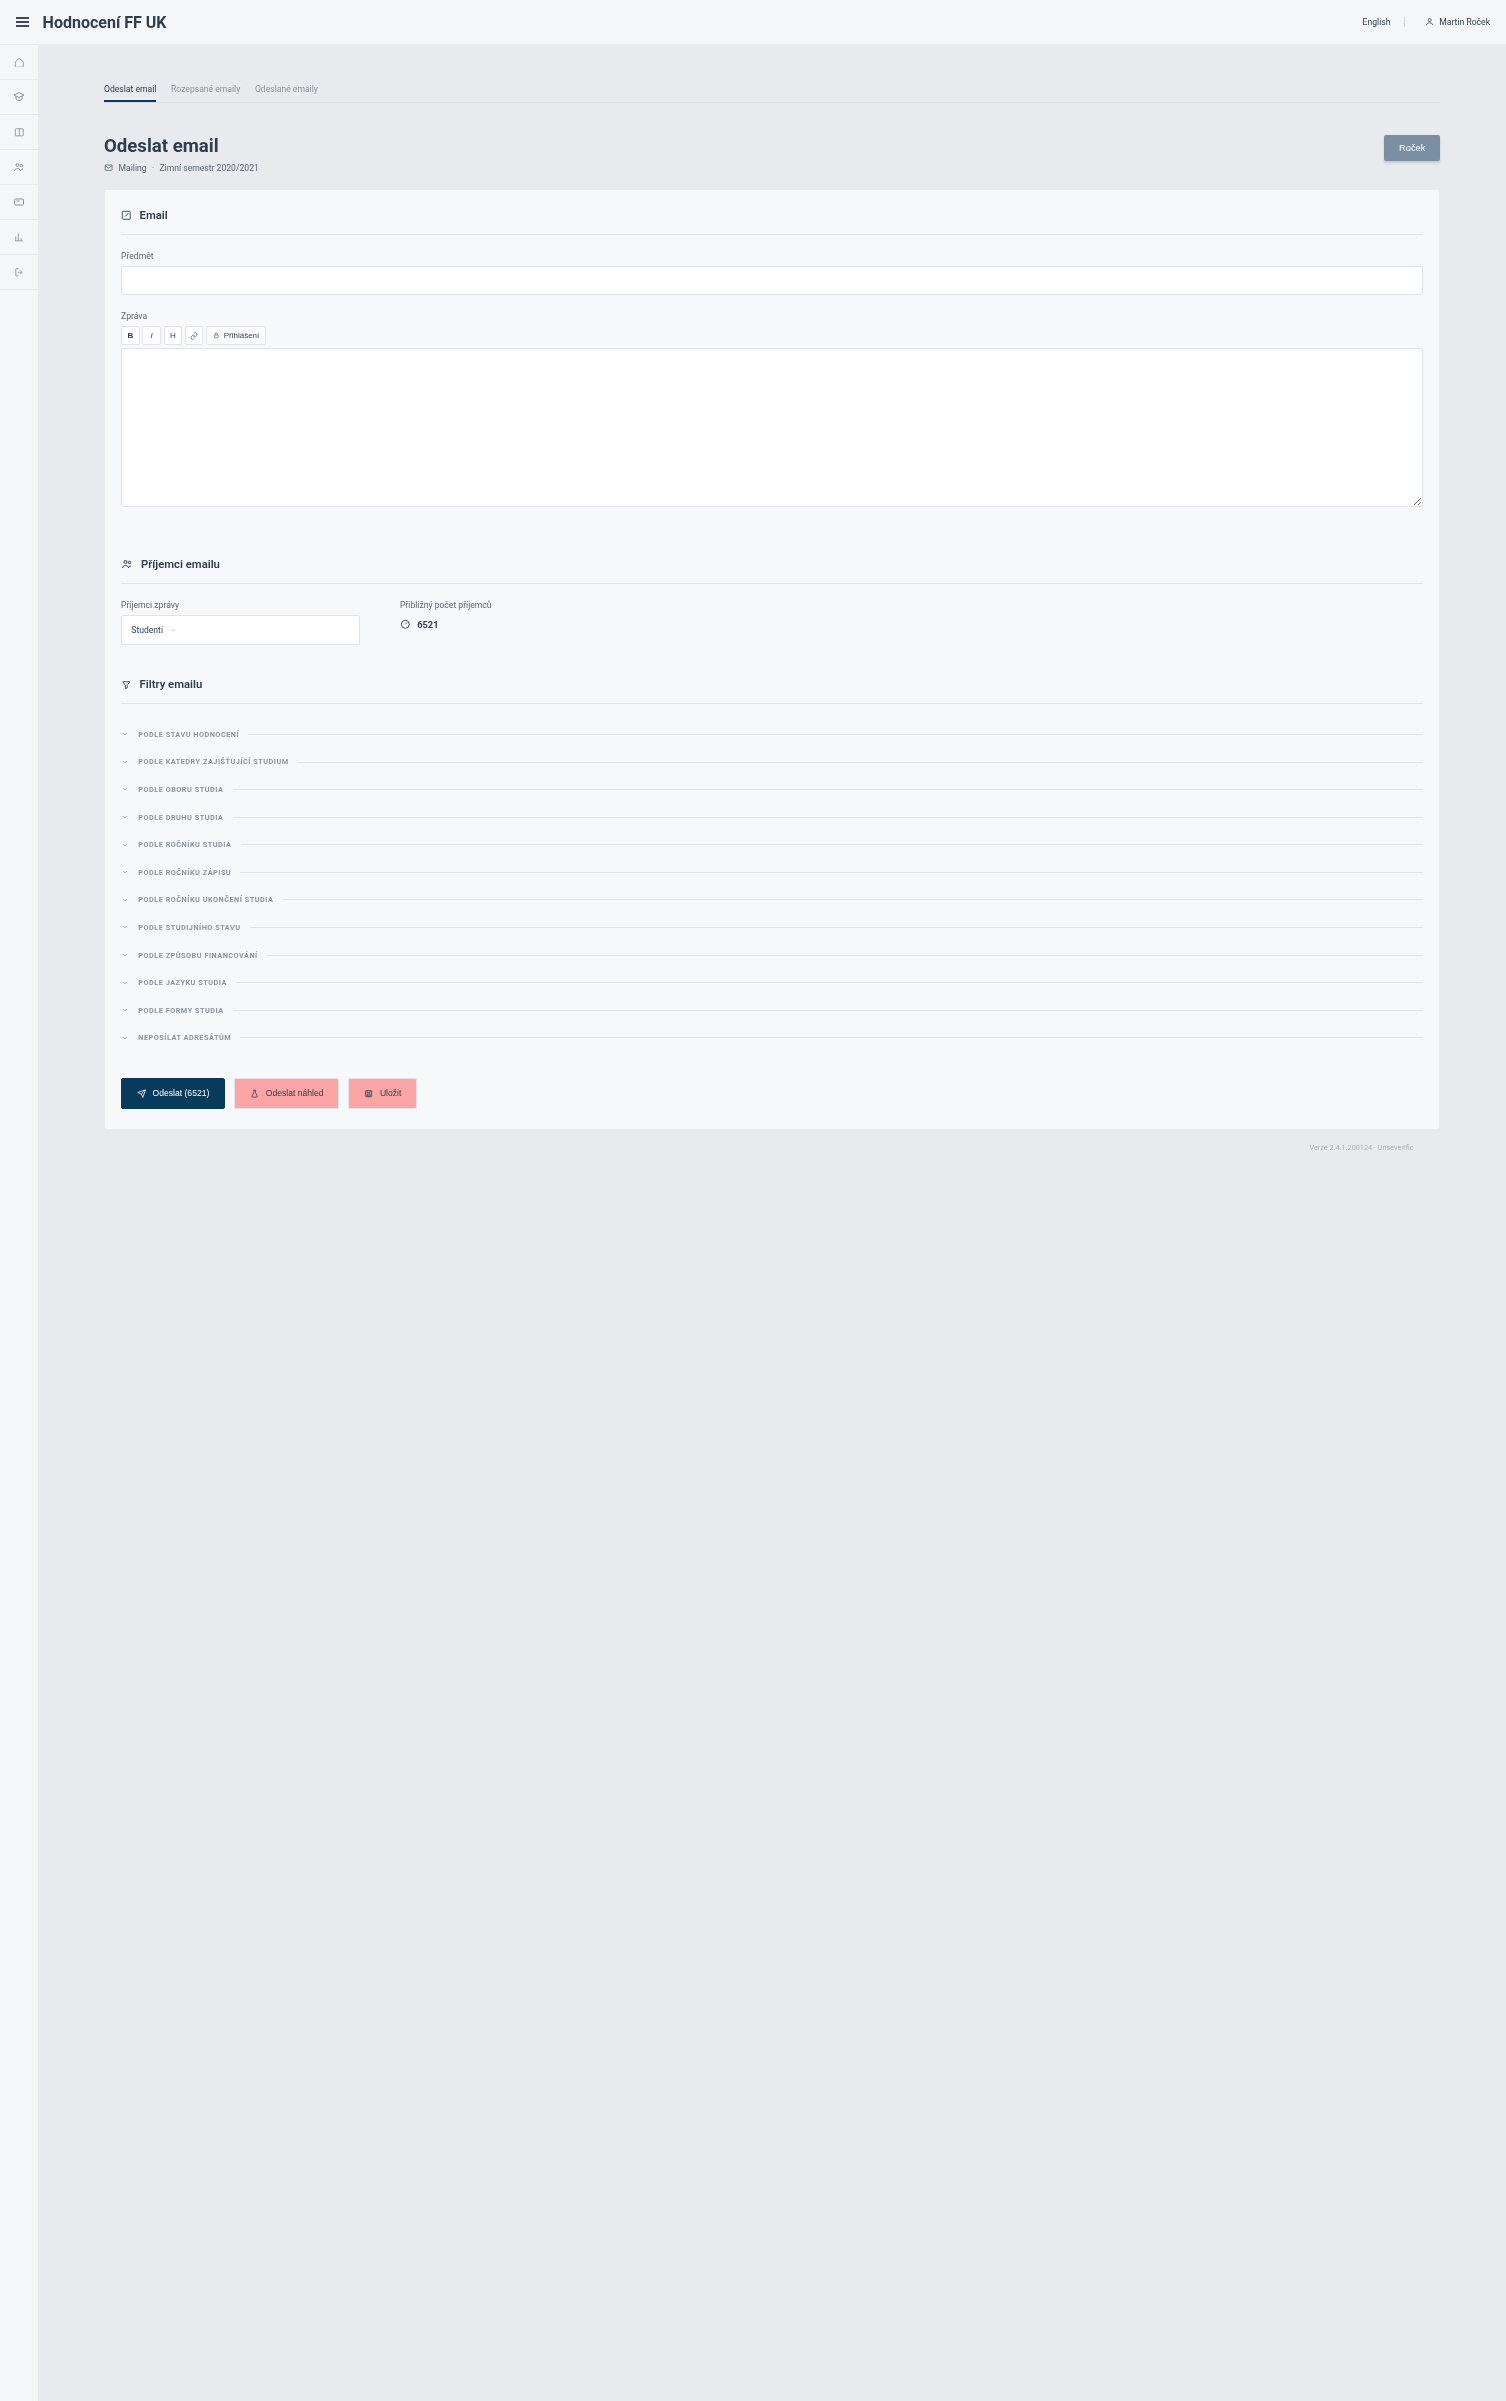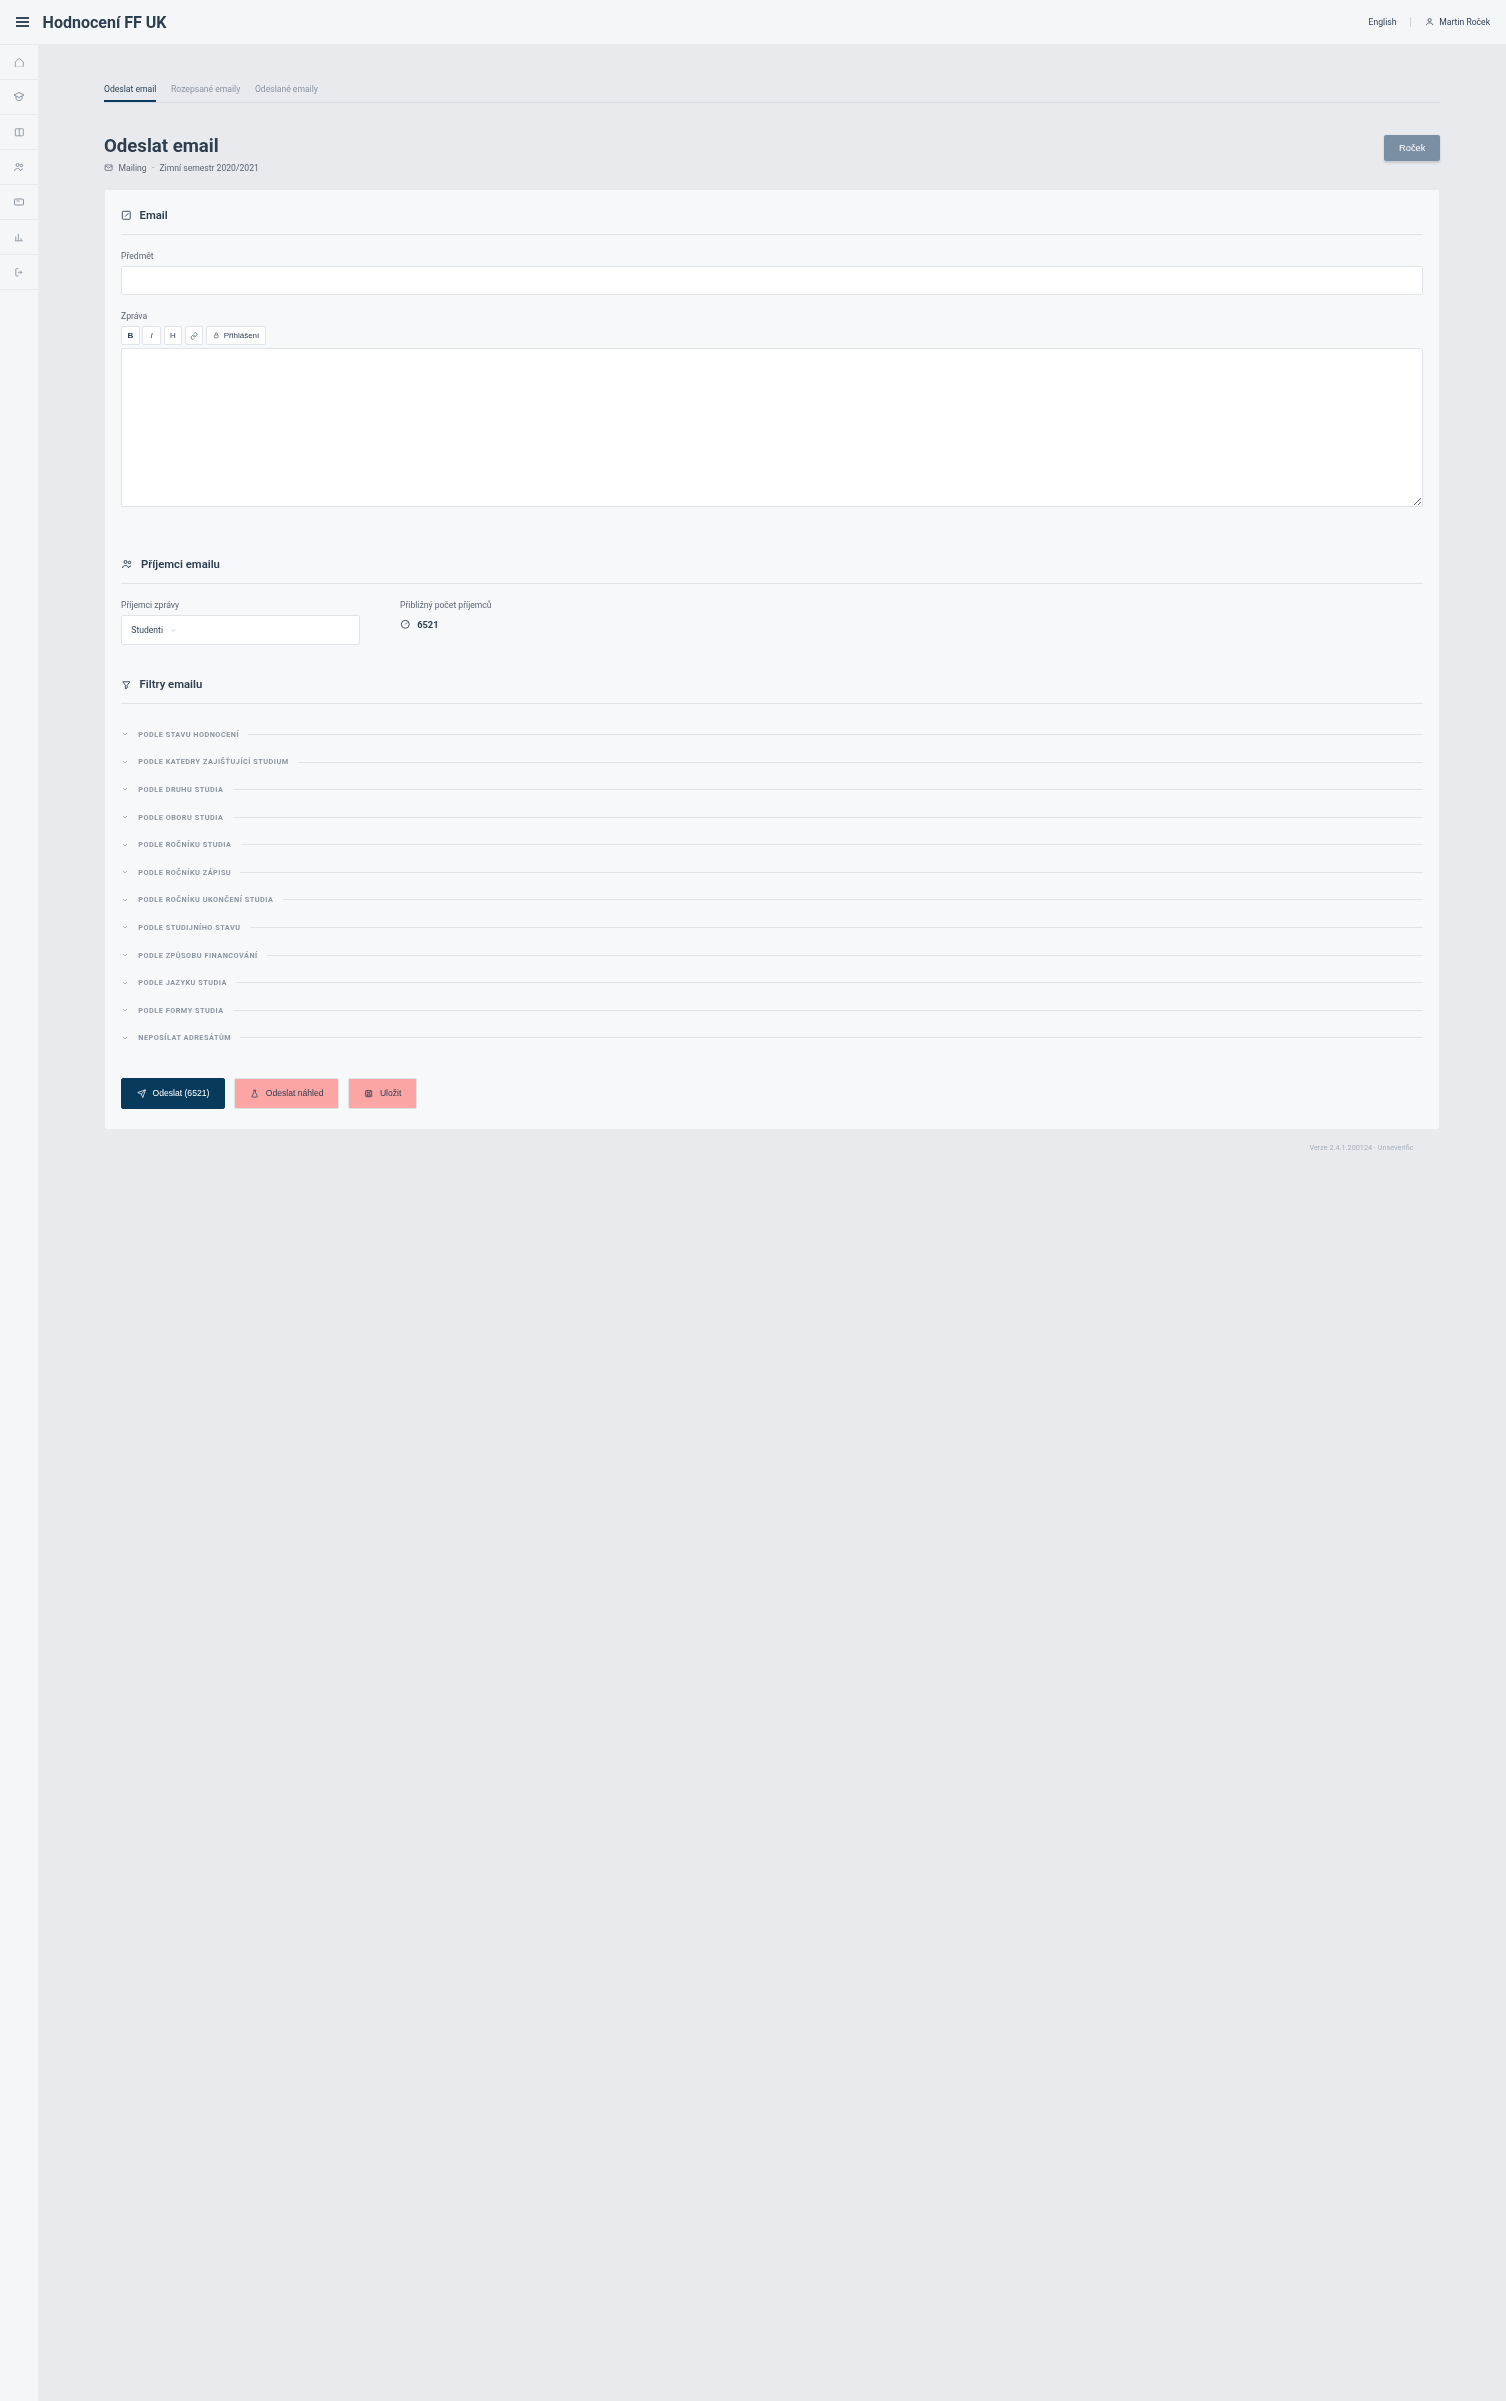--- a/index.html
+++ b/index.html
@@ -34,21 +34,21 @@
 }
 .app-title {
   font-weight: 700;
   font-size: 16px;
   color: #2c3e50;
 }
 .header-right {
   margin-left: auto;
   display: flex;
   align-items: center;
-  gap: 14px;
+  gap: 20px;
 }
 .lang-link {
   color: #2c3e50;
   text-decoration: none;
   font-size: 8.6px;
   padding-right: 13.3px;
   border-right: 0.7px solid #d0d3d8;
 }
 .user-block {
   display: flex;
@@ -470,28 +470,28 @@
     <svg class="filter-chevron" width="8" height="8" viewBox="0 0 24 24" fill="none" stroke="currentColor" stroke-width="2">
               <path d="M6 9l6 6 6-6"></path>
             </svg>
     <span class="filter-label">Podle katedry zajišťující studium</span>
     <div class="filter-line"></div>
           </div>
           <div class="filter-item">
     <svg class="filter-chevron" width="8" height="8" viewBox="0 0 24 24" fill="none" stroke="currentColor" stroke-width="2">
               <path d="M6 9l6 6 6-6"></path>
             </svg>
+    <span class="filter-label">Podle oboru studia</span>
+    <div class="filter-line"></div>
+          </div>
+          <div class="filter-item">
+    <svg class="filter-chevron" width="8" height="8" viewBox="0 0 24 24" fill="none" stroke="currentColor" stroke-width="2">
+              <path d="M6 9l6 6 6-6"></path>
+            </svg>
     <span class="filter-label">Podle druhu studia</span>
-    <div class="filter-line"></div>
-          </div>
-          <div class="filter-item">
-    <svg class="filter-chevron" width="8" height="8" viewBox="0 0 24 24" fill="none" stroke="currentColor" stroke-width="2">
-              <path d="M6 9l6 6 6-6"></path>
-            </svg>
-    <span class="filter-label">Podle oboru studia</span>
     <div class="filter-line"></div>
           </div>
           <div class="filter-item">
     <svg class="filter-chevron" width="8" height="8" viewBox="0 0 24 24" fill="none" stroke="currentColor" stroke-width="2">
               <path d="M6 9l6 6 6-6"></path>
             </svg>
     <span class="filter-label">Podle ročníku studia</span>
     <div class="filter-line"></div>
           </div>
           <div class="filter-item">

